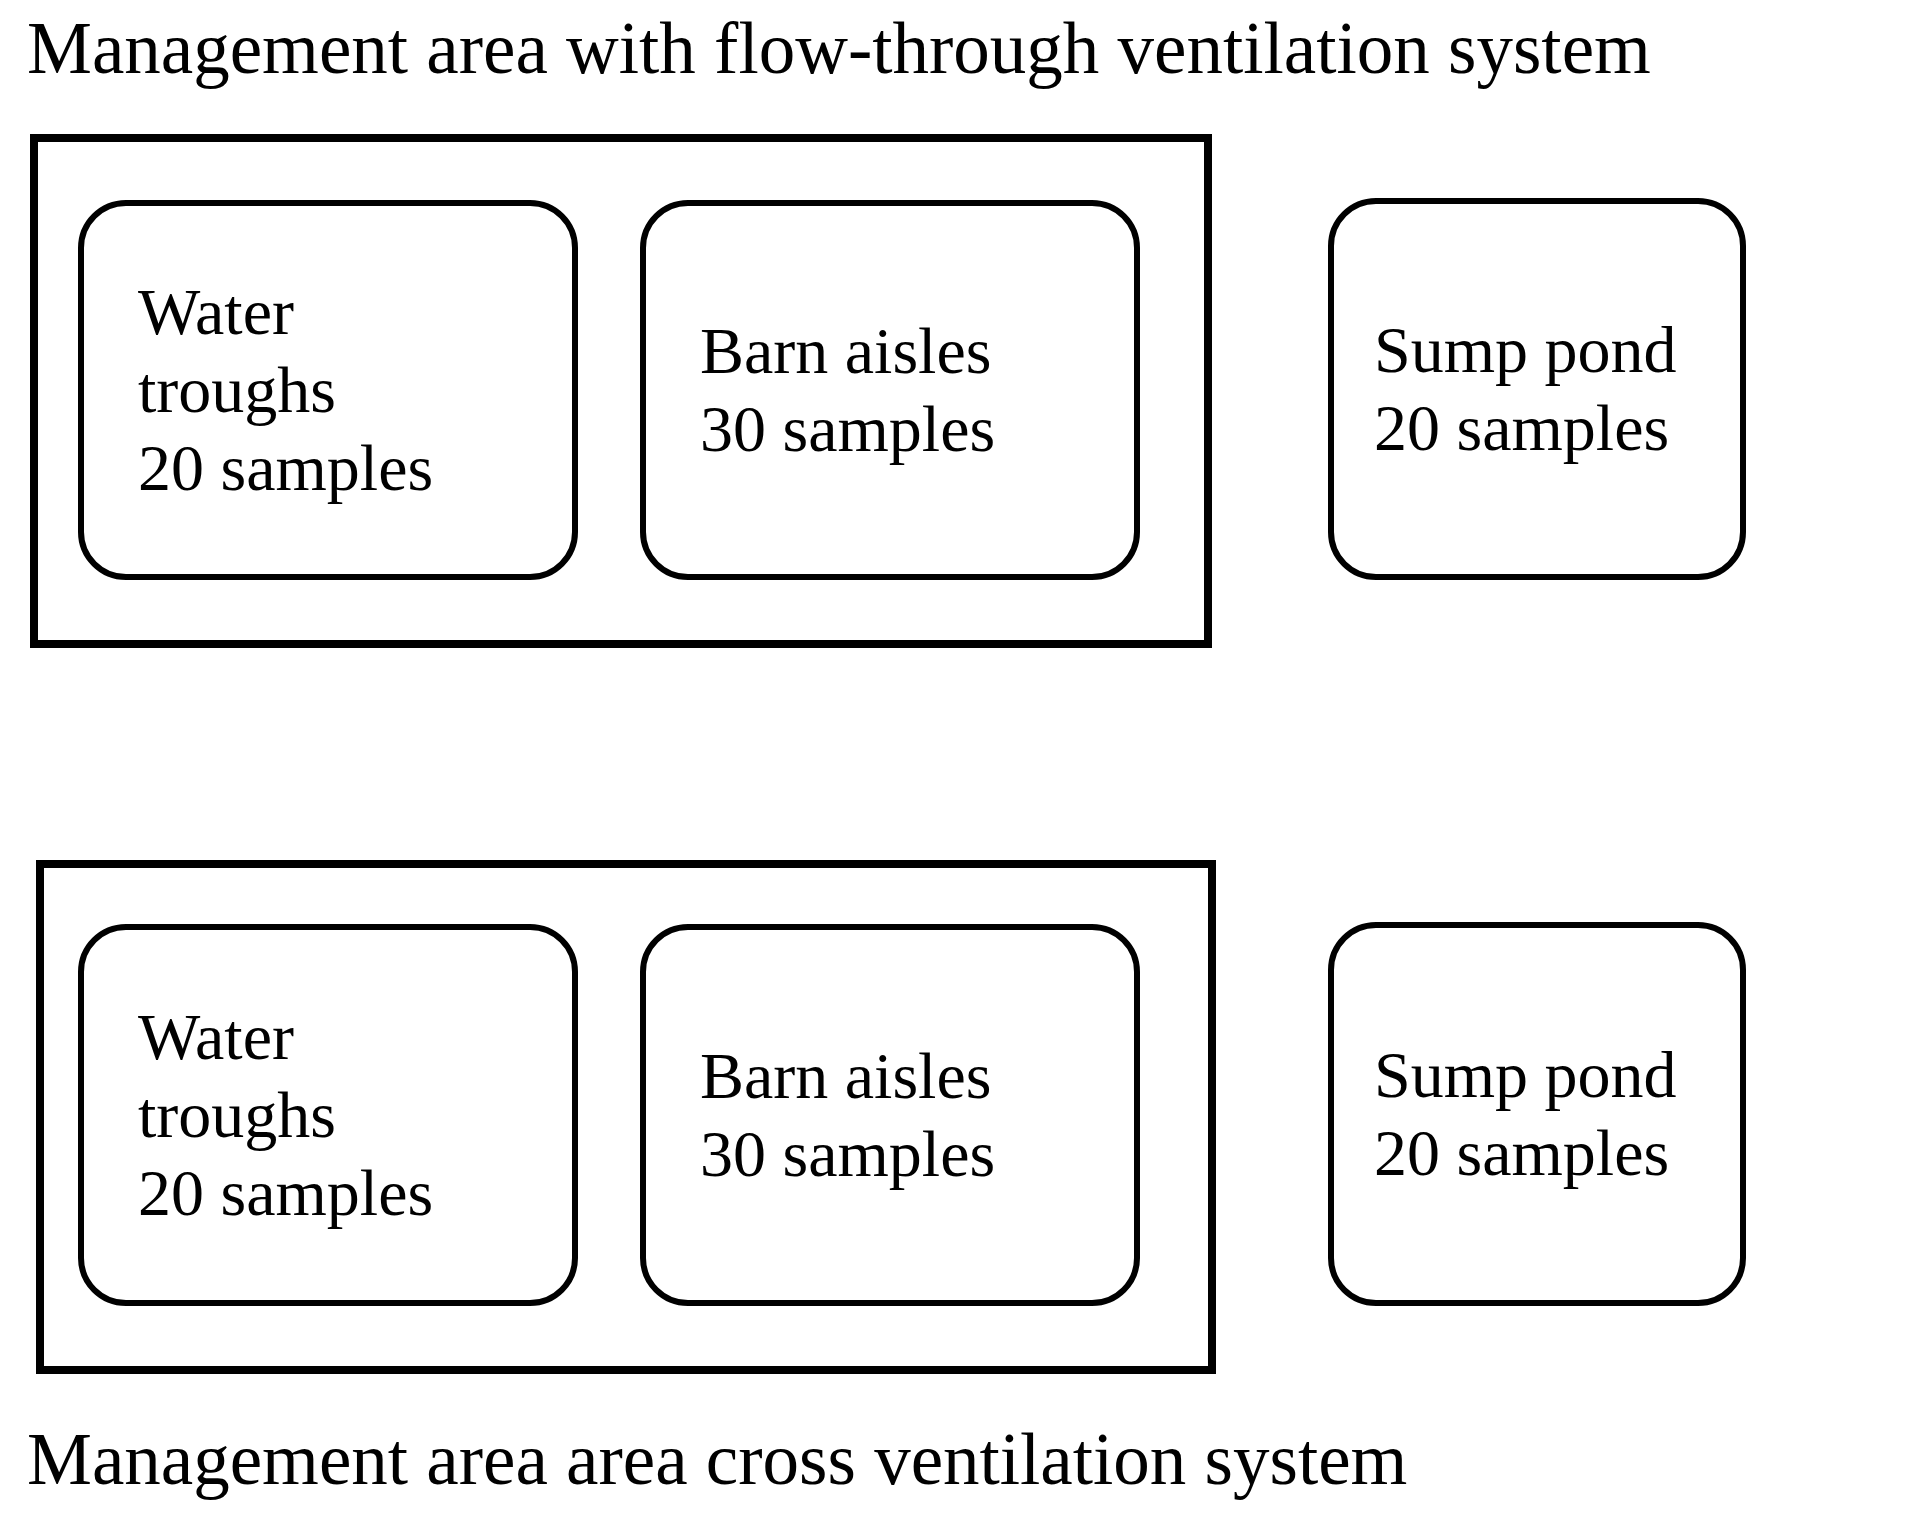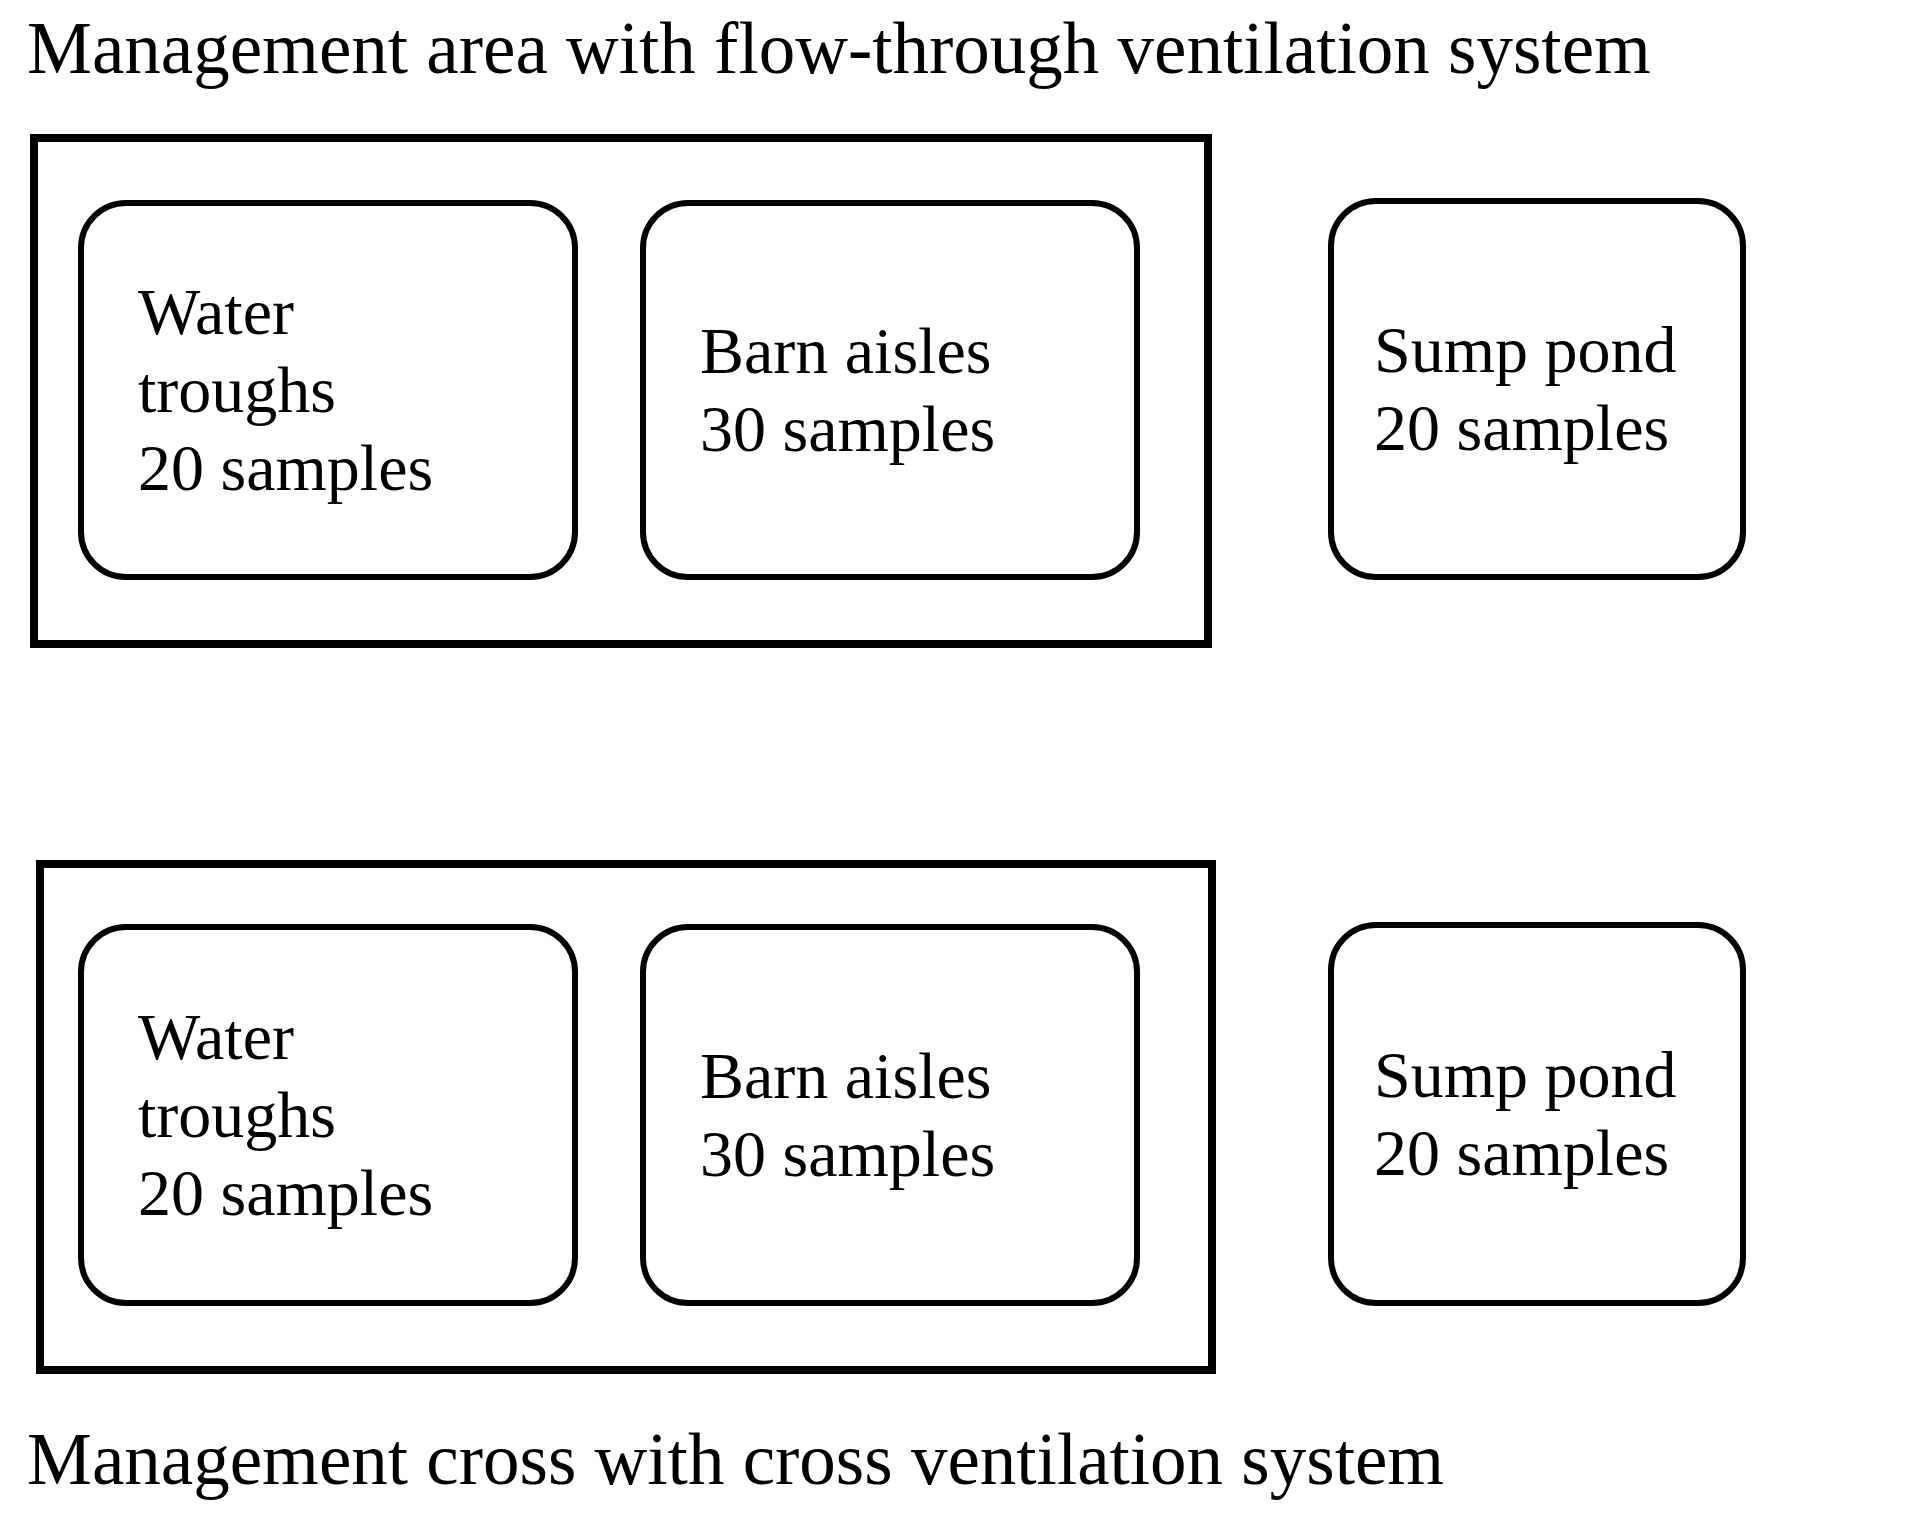--- a/index.html
+++ b/index.html
@@ -164,15 +164,15 @@
   <div class="sample-box box-barn-2">
     <div class="line">Barn aisles</div>
     <div class="line">30 samples</div>
   </div>
 
   <div class="sample-box box-sump-2">
     <div class="line">Sump pond</div>
     <div class="line">20 samples</div>
   </div>
 
-  <div class="caption caption-bottom">Management cross with cross ventilation system</div>
+  <div class="caption caption-bottom">Management area area cross ventilation system</div>
 
 </div>
 
 </body></html>

